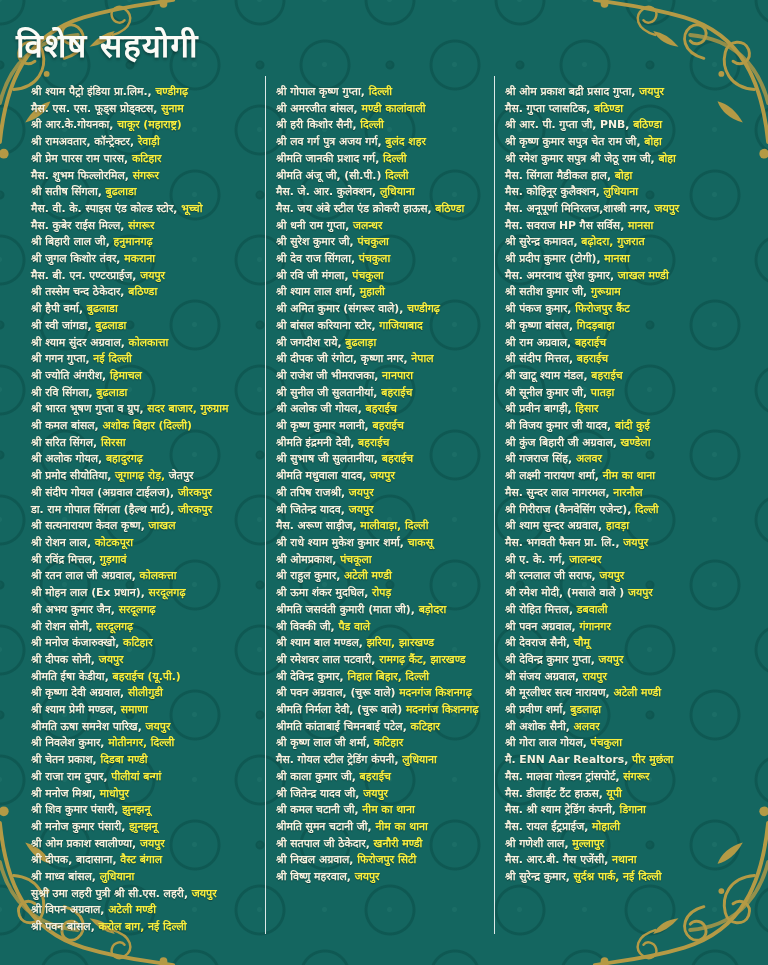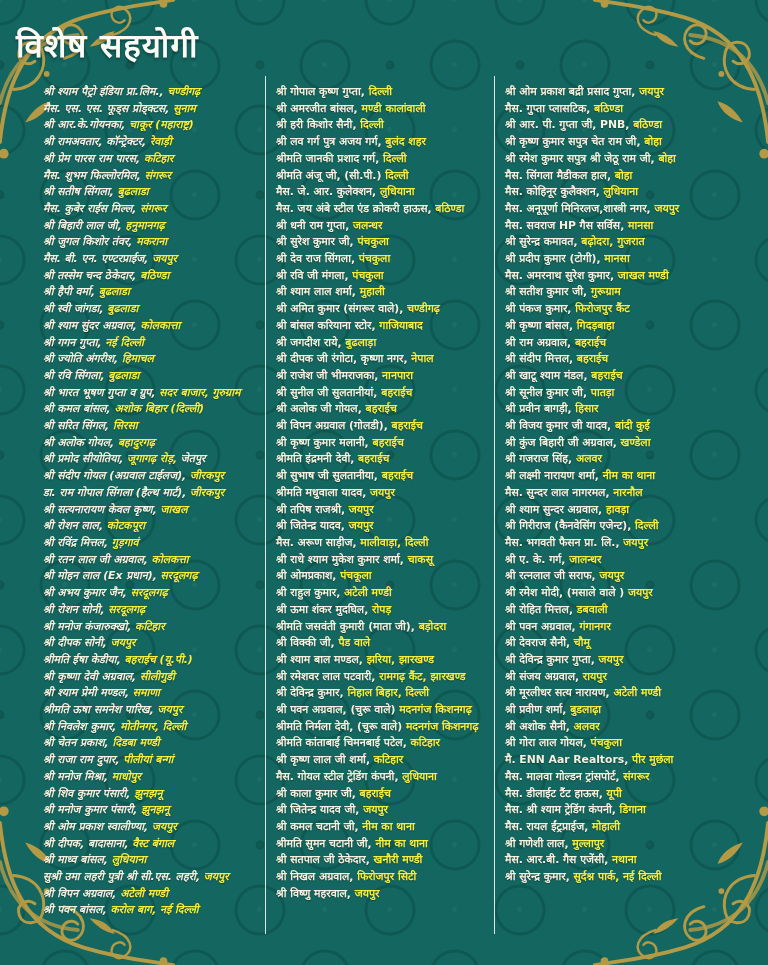--- a/index.html
+++ b/index.html
@@ -14,21 +14,21 @@
       radial-gradient(circle, rgba(34,116,108,.5) 0 2px, transparent 3px);
     background-size:130px 130px,130px 130px,130px 130px,65px 65px;
     background-position:0 0,65px 65px,65px 0,32px 32px;
   }
   .title{
     position:absolute;top:22px;left:16px;width:100%;
     text-align:left;color:#fbfbf6;font-size:33px;font-weight:700;
     letter-spacing:1px;text-shadow:0 2px 3px rgba(0,0,0,.35);
   }
   .col{position:absolute;top:84px;}
-  .col1{left:43px;width:216px;font-style:italic;}
+  .col1{left:31px;width:216px;}
   .col2{left:276px;width:214px;}
   .col3{left:505px;width:240px;}
   .row{
     white-space:nowrap;line-height:16.7px;font-size:10.8px;font-weight:700;
     text-shadow:0 1px 1px rgba(0,0,0,.35);
   }
   .nm{color:#f6f1de;}
   .pl{color:#f8ee3e;}
   .divider{position:absolute;top:76px;height:858px;width:1px;background:rgba(255,255,255,.85);}
   .div1{left:265px;} .div2{left:494px;}
@@ -81,20 +81,21 @@
 <div class="divider div2"></div>
 
 <div class="col col1">
     <div class="row"><span class="nm">श्री श्याम पैट्रो इंडिया प्रा.लिम.,</span><span class="pl"> चण्डीगढ़</span></div>
     <div class="row"><span class="nm">मैस. एस. एस. फूड्स प्रोड्क्टस,</span><span class="pl"> सुनाम</span></div>
     <div class="row"><span class="nm">श्री आर.के.गोयनका,</span><span class="pl"> चाकूर (महाराष्ट्र)</span></div>
     <div class="row"><span class="nm">श्री रामअवतार, कॉन्ट्रेक्टर,</span><span class="pl"> रेवाड़ी</span></div>
     <div class="row"><span class="nm">श्री प्रेम पारस राम पारस,</span><span class="pl"> कटिहार</span></div>
     <div class="row"><span class="nm">मैस. शुभम फिल्लोरमिल,</span><span class="pl"> संगरूर</span></div>
     <div class="row"><span class="nm">श्री सतीष सिंगला,</span><span class="pl"> बुढलाडा</span></div>
+    <div class="row"><span class="nm">मैस. वी. के. स्पाइस एंड कोल्ड स्टोर,</span><span class="pl"> भूच्चो</span></div>
     <div class="row"><span class="nm">मैस. कुबेर राईस मिल्ल,</span><span class="pl"> संगरूर</span></div>
     <div class="row"><span class="nm">श्री बिहारी लाल जी,</span><span class="pl"> हनुमानगढ़</span></div>
     <div class="row"><span class="nm">श्री जुगल किशोर तंवर,</span><span class="pl"> मकराना</span></div>
     <div class="row"><span class="nm">मैस. बी. एन. एण्टरप्राईज,</span><span class="pl"> जयपुर</span></div>
     <div class="row"><span class="nm">श्री तस्सेम चन्द ठेकेदार,</span><span class="pl"> बठिण्डा</span></div>
     <div class="row"><span class="nm">श्री हैपी वर्मा,</span><span class="pl"> बुढलाडा</span></div>
     <div class="row"><span class="nm">श्री स्वी जांगडा,</span><span class="pl"> बुढलाडा</span></div>
     <div class="row"><span class="nm">श्री श्याम सुंदर अग्रवाल,</span><span class="pl"> कोलकात्ता</span></div>
     <div class="row"><span class="nm">श्री गगन गुप्ता,</span><span class="pl"> नई दिल्ली</span></div>
     <div class="row"><span class="nm">श्री ज्योति अंगरीश,</span><span class="pl"> हिमाचल</span></div>
@@ -146,21 +147,20 @@
     <div class="row"><span class="nm">श्री देव राज सिंगला,</span><span class="pl"> पंचकुला</span></div>
     <div class="row"><span class="nm">श्री रवि जी मंगला,</span><span class="pl"> पंचकुला</span></div>
     <div class="row"><span class="nm">श्री श्याम लाल शर्मा,</span><span class="pl"> मुहाली</span></div>
     <div class="row"><span class="nm">श्री अमित कुमार (संगरूर वाले),</span><span class="pl"> चण्डीगढ़</span></div>
     <div class="row"><span class="nm">श्री बांसल करियाना स्टोर,</span><span class="pl"> गाजियाबाद</span></div>
     <div class="row"><span class="nm">श्री जगदीश राये,</span><span class="pl"> बुढलाड़ा</span></div>
     <div class="row"><span class="nm">श्री दीपक जी रंगोटा, कृष्णा नगर,</span><span class="pl"> नेपाल</span></div>
     <div class="row"><span class="nm">श्री राजेश जी भीमराजका,</span><span class="pl"> नानपारा</span></div>
     <div class="row"><span class="nm">श्री सुनील जी सुलतानीयां,</span><span class="pl"> बहराईच</span></div>
     <div class="row"><span class="nm">श्री अलोक जी गोयल,</span><span class="pl"> बहराईच</span></div>
-    <div class="row"><span class="nm">श्री विपन अग्रवाल (गोलडी),</span><span class="pl"> बहराईच</span></div>
     <div class="row"><span class="nm">श्री कृष्ण कुमार मलानी,</span><span class="pl"> बहराईच</span></div>
     <div class="row"><span class="nm">श्रीमति इंद्रमनी देवी,</span><span class="pl"> बहराईच</span></div>
     <div class="row"><span class="nm">श्री सुभाष जी सुलतानीया,</span><span class="pl"> बहराईच</span></div>
     <div class="row"><span class="nm">श्रीमति मधुवाला यादव,</span><span class="pl"> जयपुर</span></div>
     <div class="row"><span class="nm">श्री तपिष राजश्री,</span><span class="pl"> जयपुर</span></div>
     <div class="row"><span class="nm">श्री जितेन्द्र यादव,</span><span class="pl"> जयपुर</span></div>
     <div class="row"><span class="nm">मैस. अरूण साड़ीज,</span><span class="pl"> मालीवाड़ा, दिल्ली</span></div>
     <div class="row"><span class="nm">श्री राधे श्याम मुकेश कुमार शर्मा,</span><span class="pl"> चाकसू</span></div>
     <div class="row"><span class="nm">श्री ओमप्रकाश,</span><span class="pl"> पंचकूला</span></div>
     <div class="row"><span class="nm">श्री राहुल कुमार,</span><span class="pl"> अटेली मण्डी</span></div>
@@ -202,22 +202,22 @@
     <div class="row"><span class="nm">श्री राम अग्रवाल,</span><span class="pl"> बहराईच</span></div>
     <div class="row"><span class="nm">श्री संदीप मित्तल,</span><span class="pl"> बहराईच</span></div>
     <div class="row"><span class="nm">श्री खाटू श्याम मंडल,</span><span class="pl"> बहराईच</span></div>
     <div class="row"><span class="nm">श्री सूनील कुमार जी,</span><span class="pl"> पातड़ा</span></div>
     <div class="row"><span class="nm">श्री प्रवीन बागड़ी,</span><span class="pl"> हिसार</span></div>
     <div class="row"><span class="nm">श्री विजय कुमार जी यादव,</span><span class="pl"> बांदी कुई</span></div>
     <div class="row"><span class="nm">श्री कुंज बिहारी जी अग्रवाल,</span><span class="pl"> खण्डेला</span></div>
     <div class="row"><span class="nm">श्री गजराज सिंह,</span><span class="pl"> अलवर</span></div>
     <div class="row"><span class="nm">श्री लक्ष्मी नारायण शर्मा,</span><span class="pl"> नीम का थाना</span></div>
     <div class="row"><span class="nm">मैस. सुन्दर लाल नागरमल,</span><span class="pl"> नारनौल</span></div>
+    <div class="row"><span class="nm">श्री गिरीराज (कैनवेसिंग एजेन्ट),</span><span class="pl"> दिल्ली</span></div>
     <div class="row"><span class="nm">श्री श्याम सुन्दर अग्रवाल,</span><span class="pl"> हावड़ा</span></div>
-    <div class="row"><span class="nm">श्री गिरीराज (कैनवेसिंग एजेन्ट),</span><span class="pl"> दिल्ली</span></div>
     <div class="row"><span class="nm">मैस. भगवती फैसन प्रा. लि.,</span><span class="pl"> जयपुर</span></div>
     <div class="row"><span class="nm">श्री ए. के. गर्ग,</span><span class="pl"> जालन्धर</span></div>
     <div class="row"><span class="nm">श्री रत्नलाल जी सराफ,</span><span class="pl"> जयपुर</span></div>
     <div class="row"><span class="nm">श्री रमेश मोदी, (मसाले वाले )</span><span class="pl"> जयपुर</span></div>
     <div class="row"><span class="nm">श्री रोहित मित्तल,</span><span class="pl"> डबवाली</span></div>
     <div class="row"><span class="nm">श्री पवन अग्रवाल,</span><span class="pl"> गंगानगर</span></div>
     <div class="row"><span class="nm">श्री देवराज सैनी,</span><span class="pl"> चौमू</span></div>
     <div class="row"><span class="nm">श्री देविन्द्र कुमार गुप्ता,</span><span class="pl"> जयपुर</span></div>
     <div class="row"><span class="nm">श्री संजय अग्रवाल,</span><span class="pl"> रायपुर</span></div>
     <div class="row"><span class="nm">श्री मूरलीधर सत्य नारायण,</span><span class="pl"> अटेली मण्डी</span></div>

